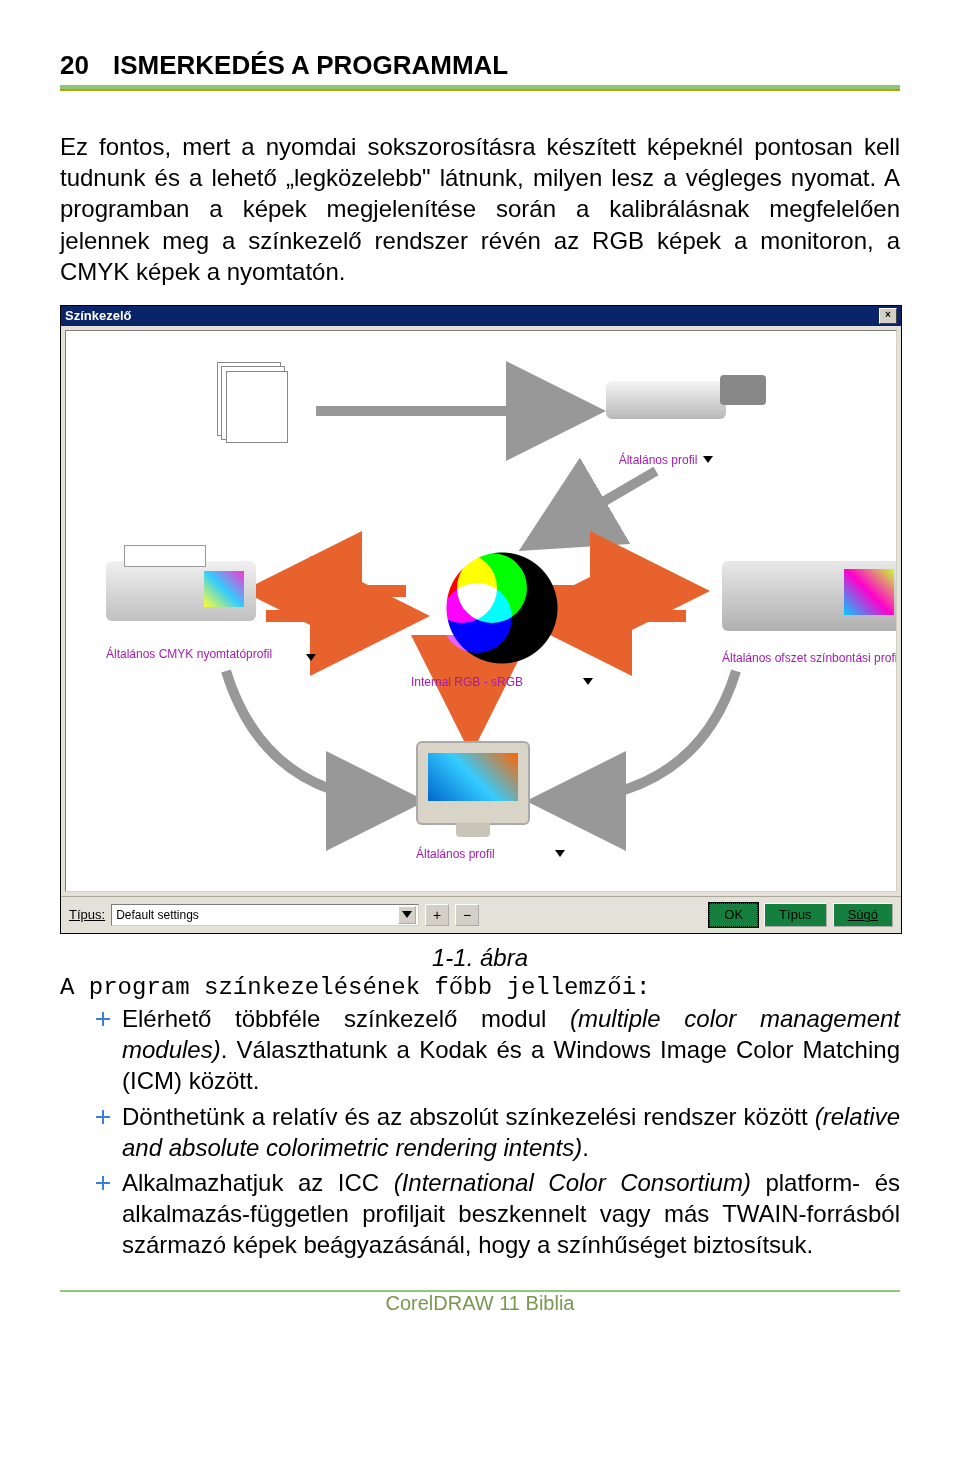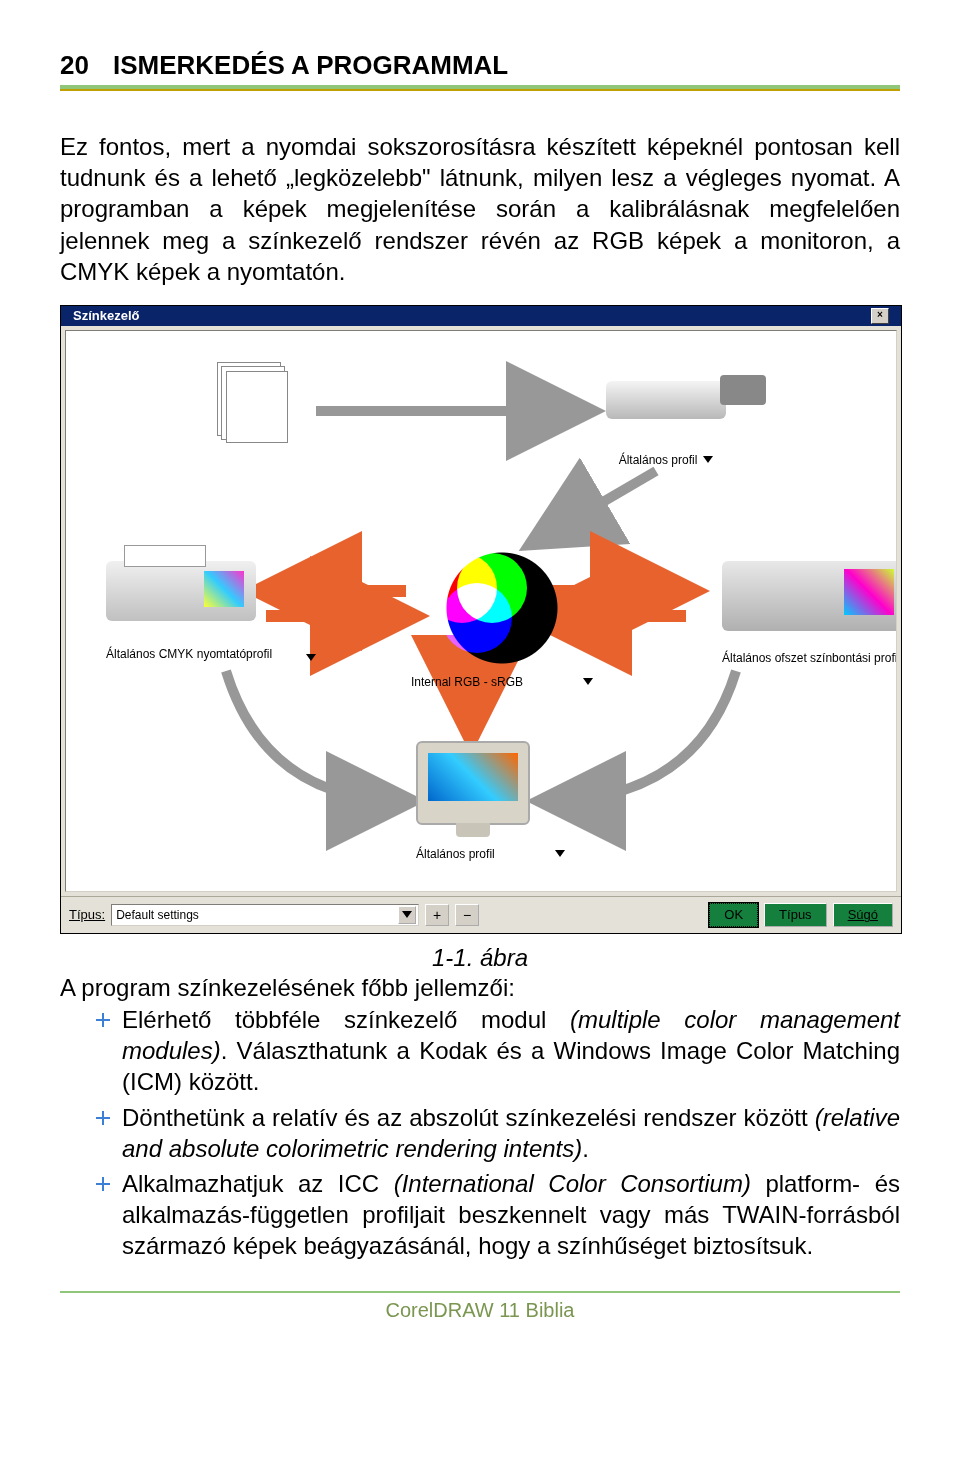--- a/index.html
+++ b/index.html
@@ -47,21 +47,21 @@
     font-family: Tahoma, Arial, sans-serif;
     font-size: 12px;
     background: #e4e2d8;
   }
   .dlg-title {
     background: #0a246a;
     color: #fff;
     display: flex;
     align-items: center;
     justify-content: space-between;
-    padding: 2px 12px;
+    padding: 2px 4px;
     font-size: 13px;
     font-weight: bold;
   }
   .dlg-close {
     width: 16px;
     height: 14px;
     background: #d4d0c8;
     border: 1px solid #fff;
     border-right-color: #404040;
     border-bottom-color: #404040;
@@ -127,21 +127,21 @@
   .monitor{
     width:110px; height:80px; background:#d8d4c8; border-radius:6px;
     border:2px solid #aaa; position:relative;
   }
   .monitor:before{content:"";position:absolute;left:10px;top:10px;right:10px;bottom:22px;
     background:linear-gradient(45deg,#06c,#3cf,#f60);}
   .monitor:after{content:"";position:absolute;left:38px;bottom:-14px;width:34px;height:14px;
     background:#c8c4b8;border-radius:0 0 4px 4px;}
   .label-row{
     display:flex; align-items:center; gap:6px; justify-content:center;
-    font-size:12px; color:#000000; white-space:nowrap;
+    font-size:12px; color:#a21caf; white-space:nowrap;
   }
   .tri-down{
     width:0;height:0;border-left:5px solid transparent;border-right:5px solid transparent;
     border-top:7px solid #000;
   }
   .dlg-bottom{
     display:flex; align-items:center; gap:6px;
     padding:6px 8px;
     background:#e4e2d8;
     border-top:1px solid #aca899;
@@ -162,37 +162,37 @@
   }
   .pushbtn{
     height:22px; padding:0 14px; background:#15803d; border:1px outset #fff;
     font-size:13px; display:flex; align-items:center;
   }
   .pushbtn.def{ box-shadow:0 0 0 1px #000; border-style:dotted; border-color:#000;}
   .spacer{flex:1;}
   .caption{
     font-size:24px; font-style:italic; text-align:center; margin:6px 0 2px 0;
   }
-  .list-intro{ font-size:24px; margin:0 0 2px 0;}
+  .list-intro{ font-size:24px; margin:0 0 2px 0;font-family:Liberation Mono, monospace;}
   ul.bullets{ list-style:none; padding:0; margin:0 0 24px 36px;}
   ul.bullets li{
     position:relative; font-size:24px; line-height:1.3; text-align:justify;
     padding-left:26px; margin-bottom:4px;
   }
   ul.bullets li:before{
     content:""; position:absolute; left:0; top:9px; width:14px; height:14px;
     background:
       linear-gradient(#3b7fd6,#3b7fd6) 6px 0/2px 14px no-repeat,
       linear-gradient(#3b7fd6,#3b7fd6) 0 6px/14px 2px no-repeat,
       linear-gradient(#d46a00,#d46a00) 6px 0/2px 14px no-repeat;
   }
   .italic{ font-style:italic;}
   .footer{
     border-top:2px solid #8fc67a;
-    margin-top:30px; padding-top:6px;
+    margin-top:30px; 
     text-align:center; color:#7a9650; font-size:20px;
   }
 </style>
 </head>
 <body>
 
 <div class="page">
 
   <div class="header-line">
     <span class="page-number">20</span>

